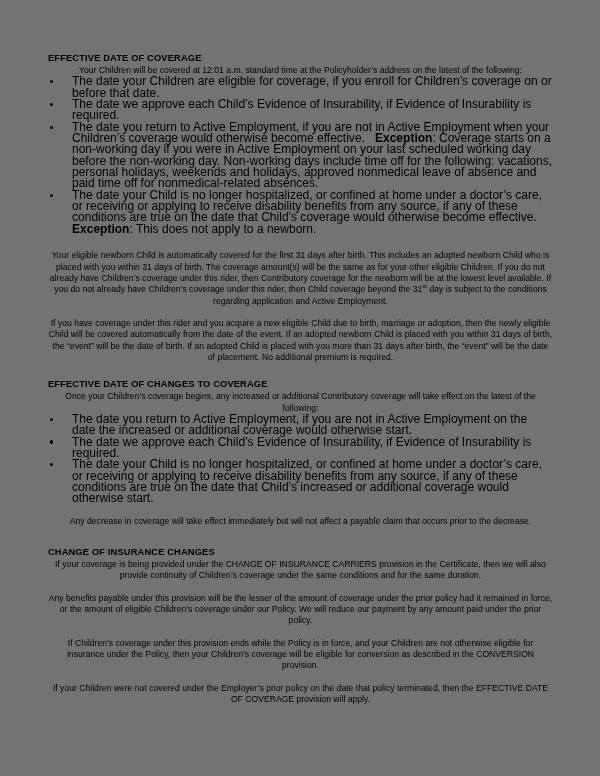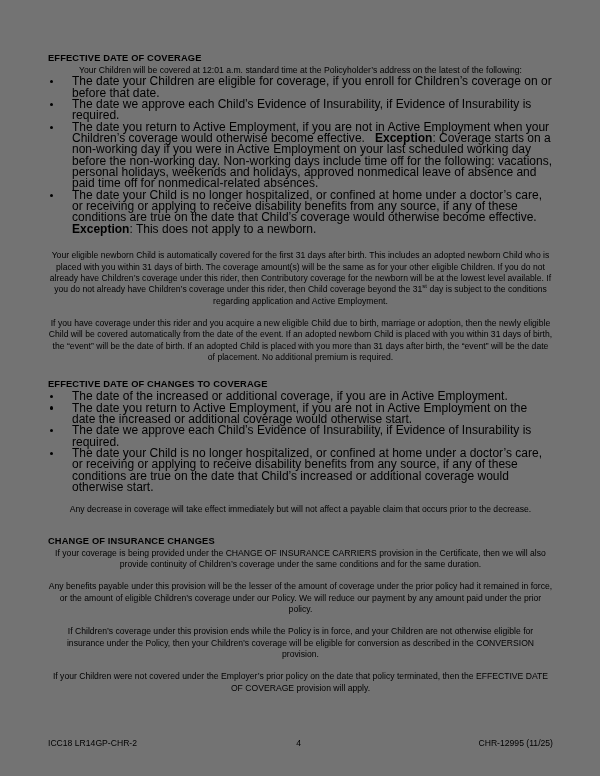--- a/index.html
+++ b/index.html
@@ -121,26 +121,23 @@
     <p class="para"><span>Your eligible newborn Child is automatically covered for the first 31 days after birth.  This includes an adopted newborn Child who is placed with you within 31 days of birth.  The coverage amount(s) will be the same as for your other eligible Children.  If you do not already have Children’s coverage under this rider, then Contributory coverage for the newborn will be at the lowest level available.  If you do not already have Children’s coverage under this rider, then Child coverage beyond the 31</span><sup>st</sup><span> day is subject to the conditions regarding application and Active Employment.</span></p>
 
     <div class="spacer-md"></div>
 
     <p class="para">If you have coverage under this rider and you acquire a new eligible Child due to birth, marriage or adoption, then the newly eligible Child will be covered automatically from the date of the event. If an adopted newborn Child is placed with you within 31 days of birth, the “event” will be the date of birth. If an adopted Child is placed with you more than 31 days after birth, the “event” will be the date of placement. No additional premium is required.</p>
 
     <div class="spacer-lg"></div>
 
     <h2 class="section-heading">EFFECTIVE DATE OF CHANGES TO COVERAGE</h2>
 
+    <p class="para">Once your Children’s coverage begins, any increased or additional Contributory coverage will take effect on the latest of the following:</p>
 
     <ul class="bullets">
-      <li>
-        <span class="bullet-dot"></span>
-        <span>The date of the increased or additional coverage, if you are in Active Employment.</span>
-      </li>
       <li>
         <span class="bullet-dot"></span>
         <span>The date you return to Active Employment, if you are not in Active Employment on the date the increased or additional coverage would otherwise start.</span>
       </li>
       <li>
         <span class="bullet-dot"></span>
         <span>The date we approve each Child’s Evidence of Insurability, if Evidence of Insurability is required.</span>
       </li>
       <li>
         <span class="bullet-dot"></span>
@@ -165,18 +162,13 @@
     <div class="spacer-md"></div>
 
     <p class="para">If Children’s coverage under this provision ends while the Policy is in force, and your Children are not otherwise eligible for insurance under the Policy, then your Children’s coverage will be eligible for conversion as described in the CONVERSION provision.</p>
 
     <div class="spacer-md"></div>
 
     <p class="para">If your Children were not covered under the Employer’s prior policy on the date that policy terminated, then the EFFECTIVE DATE OF COVERAGE provision will apply.</p>
 
   </div>
 
-  <div class="footer">
-    <div class="f-left">ICC18 LR14GP-CHR-2</div>
-    <div class="f-center">4</div>
-    <div class="f-right">CHR-12995 (11/25)</div>
-  </div>
 </div>
 
 </body></html>

